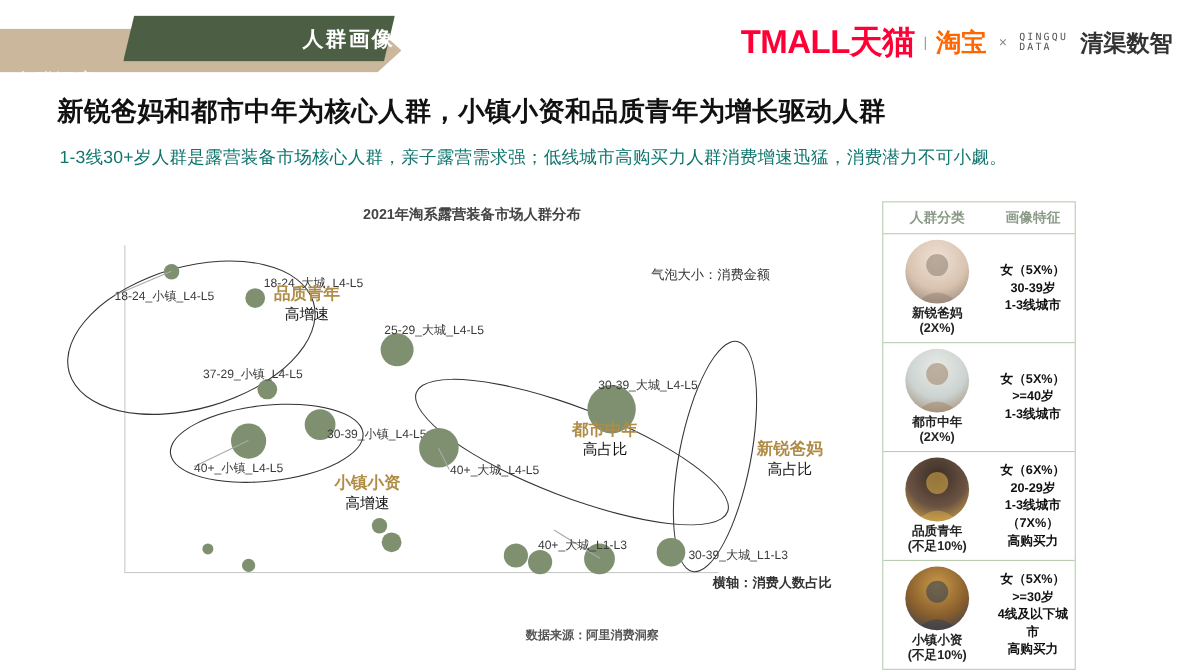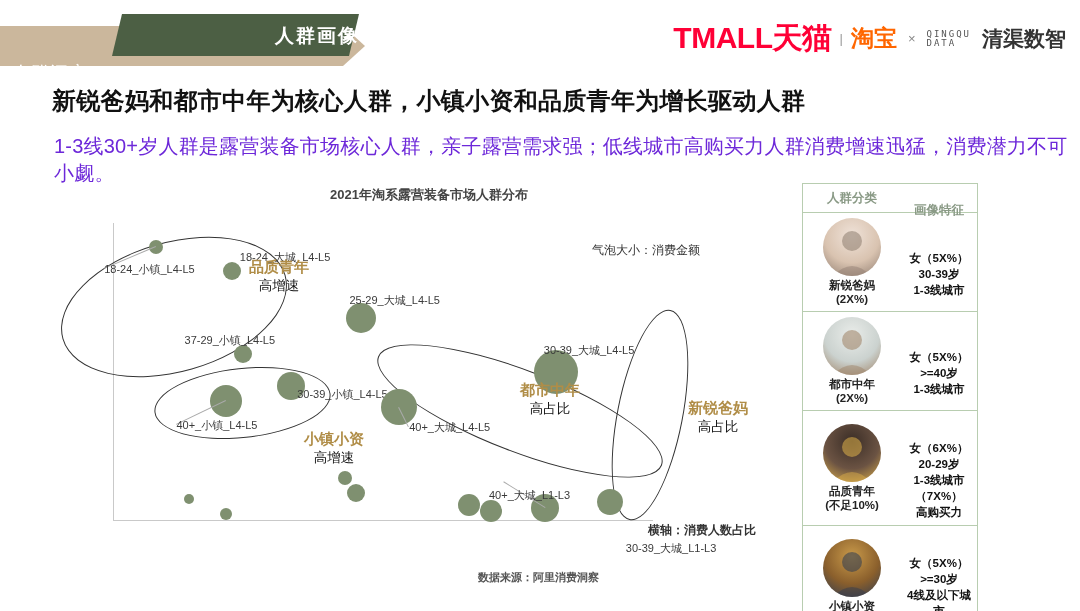--- a/index.html
+++ b/index.html
@@ -51,21 +51,21 @@
   .b-qingqu span{display:block;}
   .b-qingqu-cn{font-size:21px;font-weight:bold;color:#333;margin-left:5px;}
 
   
   .main-title{
     position:absolute;left:52px;top:85px;
     font-size:24px;font-weight:bold;color:#111;letter-spacing:0.3px;
   }
   .sub-title{
     position:absolute;left:54px;top:133px;
-    font-size:20px;color:#6d28d9;letter-spacing:0.2px;
+    font-size:16px;color:#0f766e;letter-spacing:0.2px;
   }
 
   
   .chart-title{
     position:absolute;left:330px;top:186px;
     font-size:13px;font-weight:bold;color:#444;
   }
   .chart-area{position:absolute;left:0;top:170px;width:800px;height:380px;}
   .axis-v{position:absolute;left:113px;top:53px;width:1px;height:297px;background:#c9c9c9;}
   .axis-h{position:absolute;left:113px;top:350px;width:540px;height:1px;background:#c9c9c9;}
@@ -105,21 +105,21 @@
   .tbl{
     position:absolute;left:802px;top:183px;width:176px;
     border:1px solid #b8cdb0;box-sizing:border-box;background:#fff;
   }
   .tbl .trow{display:flex;border-bottom:1px solid #b8cdb0;}
   .tbl .trow:last-child{border-bottom:none;}
   .tbl .thead{height:28px;align-items:center;}
   .tbl .c1{width:98px;box-sizing:border-box;display:flex;flex-direction:column;
            align-items:center;justify-content:center;padding:5px 2px;}
   .tbl .c2{flex:1;box-sizing:border-box;display:flex;align-items:center;
-           justify-content:center;text-align:center;padding:5px 2px;margin-top:24px;}
+           justify-content:center;text-align:center;padding:5px 2px;}
   .th-txt{font-size:12.5px;font-weight:bold;color:#8a9a86;width:100%;text-align:center;}
   .avatar{
     width:58px;height:58px;border-radius:50%;overflow:hidden;
     display:block;margin-bottom:2px;
   }
   .nm{font-size:11.5px;font-weight:bold;color:#222;line-height:14px;text-align:center;}
   .pct{font-size:11.5px;font-weight:bold;color:#222;line-height:14px;text-align:center;}
   .feat{font-size:11.5px;font-weight:bold;color:#111;line-height:16px;}
 </style>
 </head>
@@ -181,21 +181,21 @@
       <div class="pt-label" style="left: 176.4px; top: 248.2px;">40+_小镇_L4-L5</div>
       <div class="bub" style="left: 381.2px; top: 219.14px; width: 36px; height: 36px;"></div>
       <div class="leader" style="left: 399.2px; top: 237.14px; width: 22.3607px; transform: rotate(1.10715rad);"></div>
       <div class="pt-label" style="left: 409.2px; top: 250.14px;">40+_大城_L4-L5</div>
       <div class="bub" style="left: 533.8px; top: 179.5px; width: 44px; height: 44px;"></div>
       <div class="pt-label" style="left: 543.8px; top: 172.5px;">30-39_大城_L4-L5</div>
       <div class="bub" style="left: 531px; top: 324.12px; width: 28px; height: 28px;"></div>
       <div class="leader" style="left: 545px; top: 338.12px; width: 49.3964px; transform: rotate(-2.58729rad);"></div>
       <div class="pt-label" style="left: 489px; top: 305.12px; margin-top: 13px;">40+_大城_L1-L3</div>
       <div class="bub" style="left: 596.8px; top: 319.18px; width: 26px; height: 26px;"></div>
-      <div class="pt-label" style="left: 625.8px; top: 327.18px; margin-top: 44px;">30-39_大城_L1-L3</div>
+      <div class="pt-label" style="left: 625.8px; top: 327.18px;">30-39_大城_L1-L3</div>
     </div>
 
   <div class="source">数据来源：阿里消费洞察</div>
 
   <div class="tbl" id="tbl">
       <div class="trow thead">
         <div class="c1">
           <div class="th-txt">人群分类</div>
         </div>
         <div class="c2">

